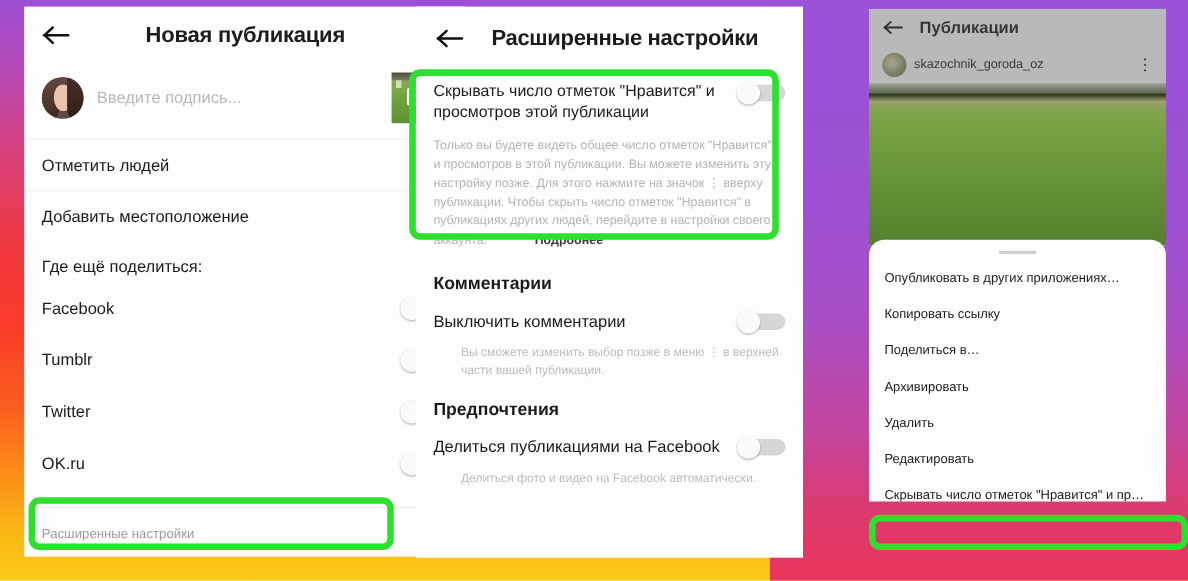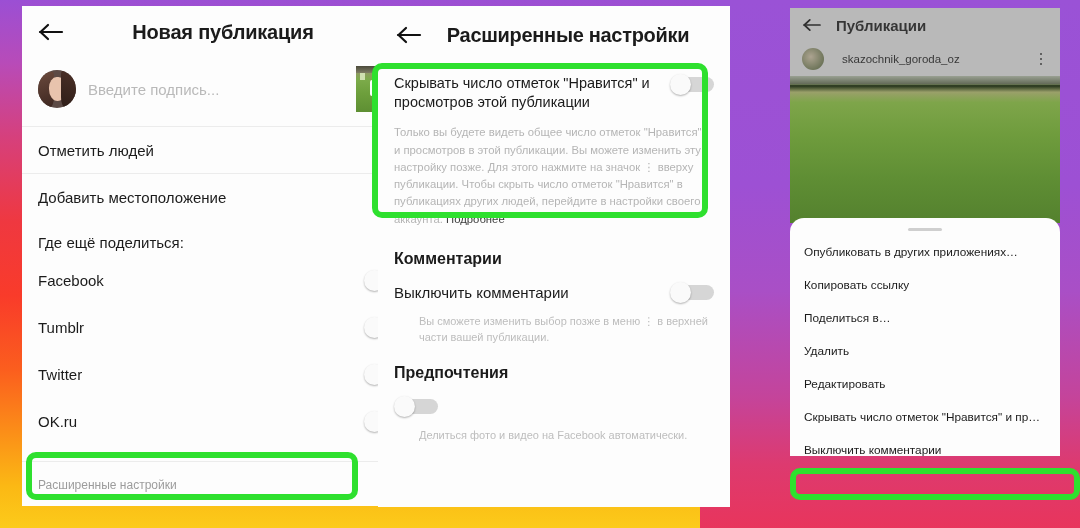--- a/index.html
+++ b/index.html
@@ -236,21 +236,21 @@
     line-height: 1.32;
     max-width: 270px;
   }
   .hide-desc {
     margin-top: 12px;
     font-size: 11.3px;
     color: #b5b5b5;
     line-height: 1.53;
     padding-right: 4px;
   }
-  .hide-desc b { color: #3b3b3b; font-weight: normal; }
+  .hide-desc b { color: #3b3b3b; font-weight: bold; margin-left: 40px; }
 
   .p2-section {
     padding: 18px 16px 0 16px;
     font-size: 16px;
     font-weight: bold;
     color: #1b1b1b;
   }
   .p2-toggle-row {
     padding: 14px 16px 0 16px;
     display: flex;
@@ -284,21 +284,21 @@
     gap: 14px;
     background: #fdfdfd;
   }
   .p3-title { font-size: 15px; font-weight: bold; color: #1b1b1b; }
 
   .p3-user {
     height: 34px;
     display: flex;
     align-items: center;
     padding: 0 12px;
-    gap: 18px;
+    gap: 7px;
     background: #fdfdfd;
   }
   .p3-avatar {
     width: 22px; height: 22px; border-radius: 50%;
     background: radial-gradient(circle at 40% 40%, #e8d9b8, #7f8a5c 70%, #4e5a39);
     flex: 0 0 auto;
   }
   .p3-username { flex: 1; font-size: 11.5px; color: #1b1b1b; }
   .dots-v {
     width: 14px; height: 18px;
@@ -472,20 +472,21 @@
       <span class="toggle">
           <span class="track"></span>
           <span class="knob"></span>
         </span>
     </div>
     <div class="p2-note">Вы сможете изменить выбор позже в меню ⋮ в верхней части вашей публикации.</div>
 
     <div class="p2-section">Предпочтения</div>
 
     <div class="p2-toggle-row">
+      <span>Делиться публикациями на Facebook</span>
       <span class="toggle">
           <span class="track"></span>
           <span class="knob"></span>
         </span>
     </div>
     <div class="p2-note">Делиться фото и видео на Facebook автоматически.</div>
   </div>
 
   <div class="hl" id="hl2"></div>
 
@@ -521,20 +522,23 @@
       <div class="sheet-item">
           <span>Опубликовать в других приложениях…</span>
         </div>
       <div class="sheet-item">
           <span>Копировать ссылку</span>
         </div>
       <div class="sheet-item">
           <span>Поделиться в…</span>
         </div>
       <div class="sheet-item">
+          <span>Архивировать</span>
+        </div>
+      <div class="sheet-item">
           <span>Удалить</span>
         </div>
       <div class="sheet-item">
           <span>Редактировать</span>
         </div>
       <div class="sheet-item">
           <span>Скрывать число отметок "Нравится" и пр…</span>
         </div>
       <div class="sheet-item">
           <span>Выключить комментарии</span>

